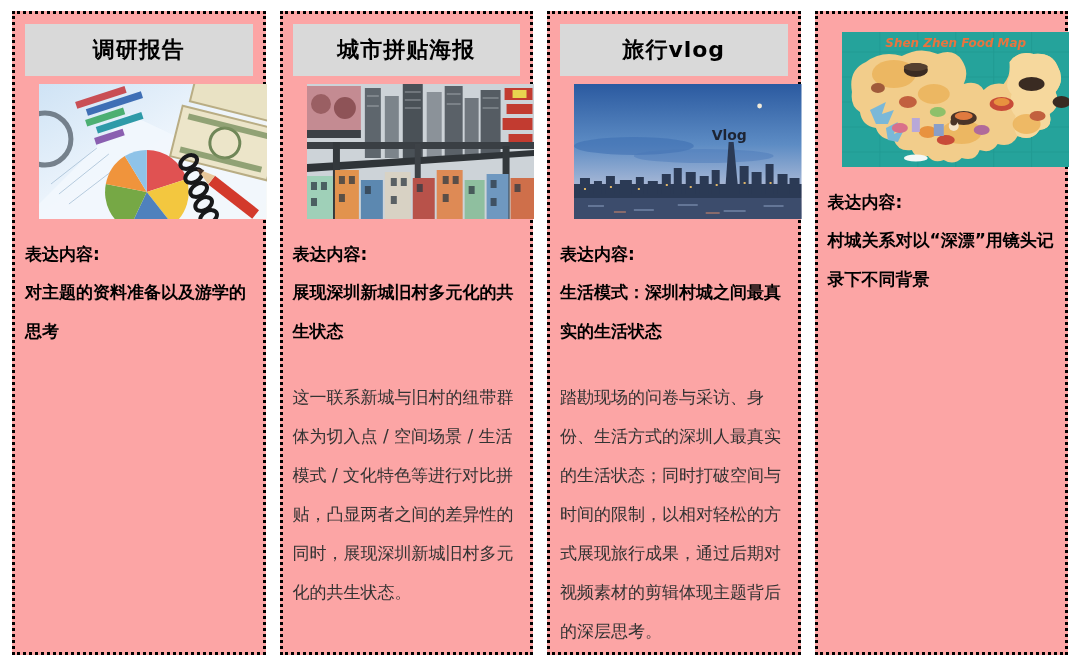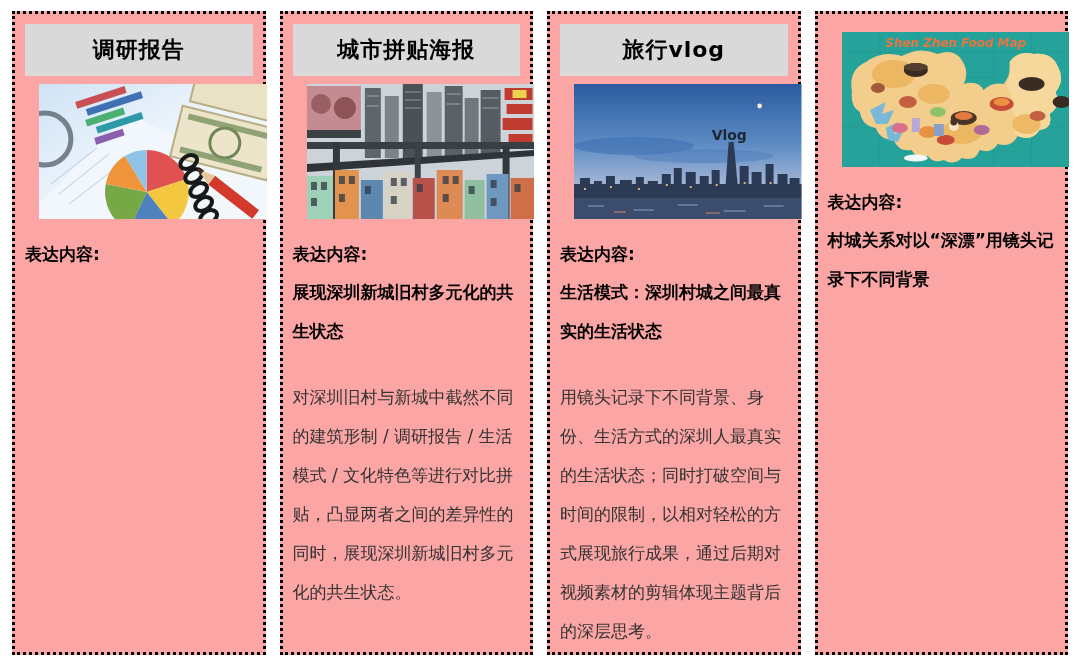--- a/index.html
+++ b/index.html
@@ -81,20 +81,21 @@
 
         <g transform="rotate(38 190 110)">
           <rect x="168" y="104" width="56" height="11" fill="#d33a2c"></rect>
           <polygon points="168,104 150,109.5 168,115" fill="#e8c79a"></polygon>
           <polygon points="156,106 150,109.5 156,113" fill="#4a3428"></polygon>
         </g>
       </svg>
     </div>
     <div class="card-heading">
       <div>表达内容:</div>
+      <div>对主题的资料准备以及游学的思考</div>
     </div>
   </section>
 
   <section class="card">
     <header class="card-title">城市拼贴海报</header>
     <div class="card-image">
       <svg viewBox="0 0 228 135" preserveAspectRatio="none">
         <rect x="0" y="0" width="228" height="135" fill="#cdd3d8"></rect>
 
         <g>
@@ -167,21 +168,21 @@
             <rect x="136" y="110" width="6" height="8"></rect>
               <rect x="184" y="114" width="6" height="8"></rect>
           </g>
         </g>
       </svg>
     </div>
     <div class="card-heading">
       <div>表达内容:</div>
       <div>展现深圳新城旧村多元化的共生状态</div>
     </div>
-    <p class="card-body">对深圳旧村与新城中截然不同的建筑形制 / 调研报告 / 生活模式 / 文化特色等进行对比拼贴，凸显两者之间的差异性的同时，展现深圳新城旧村多元化的共生状态。</p>
+    <p class="card-body">这一联系新城与旧村的纽带群体为切入点 / 空间场景 / 生活模式 / 文化特色等进行对比拼贴，凸显两者之间的差异性的同时，展现深圳新城旧村多元化的共生状态。</p>
   </section>
 
   <section class="card">
     <header class="card-title">旅行vlog</header>
     <div class="card-image">
       <svg viewBox="0 0 228 135" preserveAspectRatio="none">
         <defs>
           <linearGradient id="g3" x1="0" y1="0" x2="0" y2="1">
             <stop offset="0" stop-color="#2b5aa0"></stop>
             <stop offset="0.45" stop-color="#5d8cc4"></stop>
@@ -239,21 +240,21 @@
           <line x1="40" y1="128" x2="52" y2="128"></line>
             <line x1="132" y1="129" x2="146" y2="129"></line>
         </g>
         <text x="138" y="56" font-size="14" font-weight="bold" fill="#1d2433" font-family="DejaVu Sans, Liberation Sans, sans-serif">Vlog</text>
       </svg>
     </div>
     <div class="card-heading">
       <div>表达内容:</div>
       <div>生活模式：深圳村城之间最真实的生活状态</div>
     </div>
-    <p class="card-body">用镜头记录下不同背景、身份、生活方式的深圳人最真实的生活状态；同时打破空间与时间的限制，以相对轻松的方式展现旅行成果，通过后期对视频素材的剪辑体现主题背后的深层思考。</p>
+    <p class="card-body">踏勘现场的问卷与采访、身份、生活方式的深圳人最真实的生活状态；同时打破空间与时间的限制，以相对轻松的方式展现旅行成果，通过后期对视频素材的剪辑体现主题背后的深层思考。</p>
   </section>
 
   <section class="card">
     <div class="card-image">
       <svg viewBox="0 0 228 135" preserveAspectRatio="none">
         <rect x="0" y="0" width="228" height="135" fill="#25a39b"></rect>
         <g stroke="#1f968f" stroke-width="1" opacity="0.6">
           <line x1="0" y1="20" x2="228" y2="20"></line>
             <line x1="0" y1="45" x2="228" y2="45"></line>
           <line x1="0" y1="70" x2="228" y2="70"></line>

